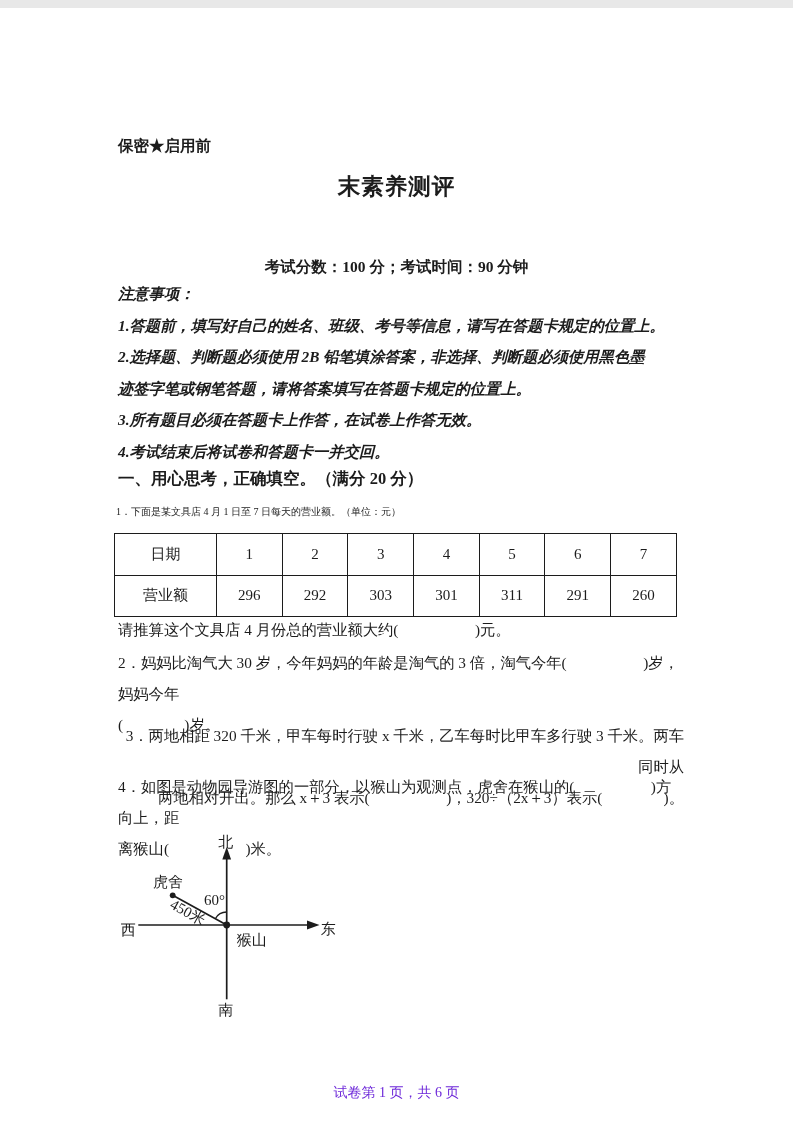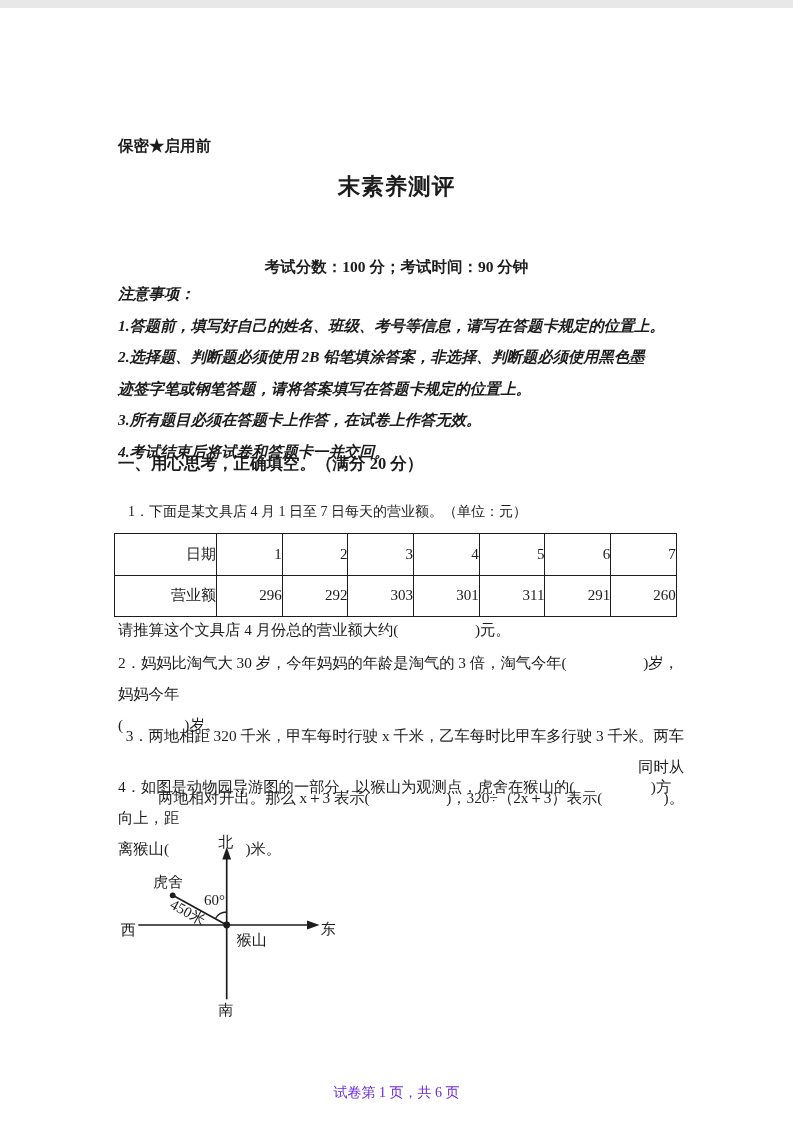--- a/index.html
+++ b/index.html
@@ -28,39 +28,39 @@
   .exam-info {
     left: 0; top: 249px; width: 793px;
     text-align: center;
     font-size: 15.5px; font-weight: bold; line-height: 20px;
   }
   .notices {
     left: 118px; top: 270px; width: 564px;
     font-size: 15.3px; font-weight: bold; line-height: 31.5px; font-style: italic;
   }
   .section-heading {
-    left: 118px; top: 445px;
+    left: 118px; top: 460px;
     font-size: 16.5px; font-weight: bold; line-height: 22px;
   }
   .q1-text {
-    left: 128px; top: 494px; width: 564px;
-    font-size: 14px; line-height: 20px;
+    left: 116px; top: 494px; width: 564px;
+    font-size: 10px; line-height: 20px;
   }
   table.sales {
     position: absolute;
     left: 114px; top: 525px;
     width: 562px;
     border-collapse: collapse;
     table-layout: fixed;
     font-size: 15px;
   }
   table.sales td {
     border: 1.6px solid #1c1c1c;
     height: 41.5px;
-    text-align: right;
+    text-align: center;
     vertical-align: middle;
   }
   .qline {
     left: 118px; width: 566px;
     font-size: 15.3px; line-height: 31px;
   }
   .q1-followup { top: 606px; }
   .q2 { top: 639px; }
   .q3 { top: 712px; text-align: right; }
   .q4 { top: 763px; }

